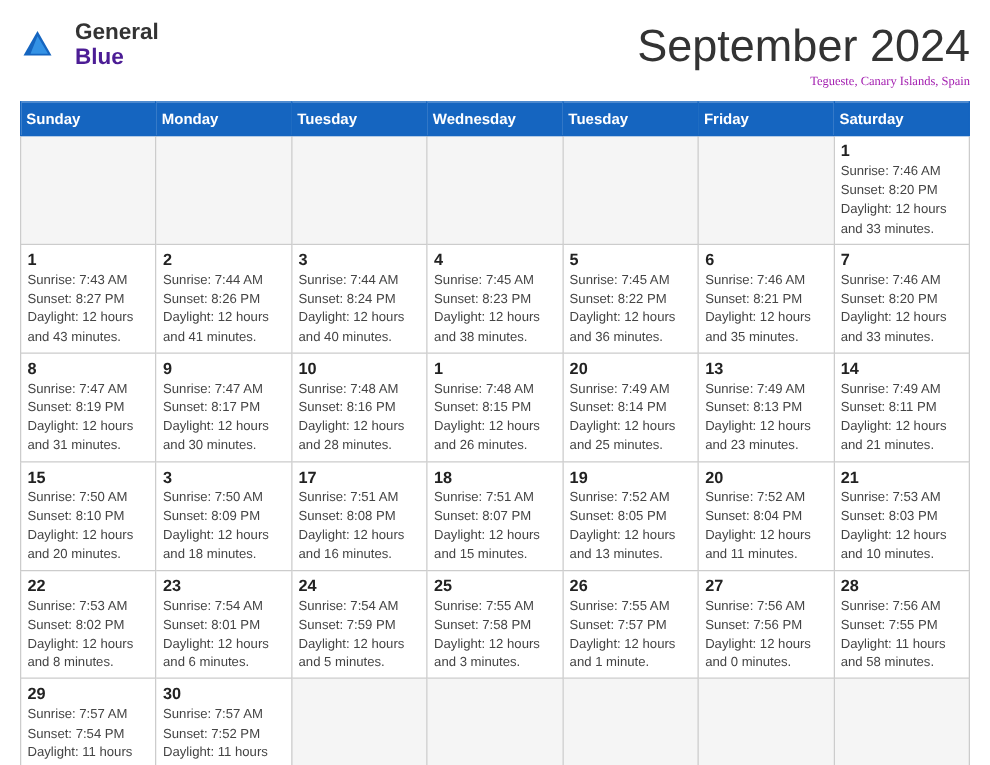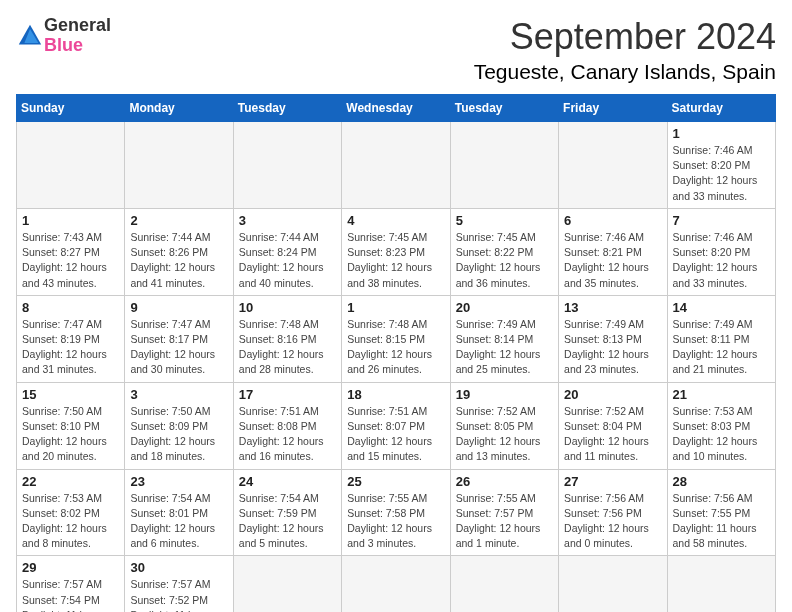--- a/index.html
+++ b/index.html
@@ -12,45 +12,46 @@
     }
     .header-area {
       display: flex;
       justify-content: space-between;
       align-items: flex-start;
       margin-bottom: 10px;
     }
     .logo {
       display: flex;
       align-items: center;
-      gap: 0;
+      gap: 16px;
     }
     .logo-text {
       font-size: 18px;
       font-weight: bold;
       line-height: 1.1;
     }
     .logo-general { color: #333; }
-    .logo-blue { color: #ec4899; }
+    .logo-blue { color: #4c1d95; }
     .logo-icon {
       width: 28px;
       height: 28px;
     }
     .title-area {
       text-align: right;
     }
     .month-title {
       font-size: 36px;
       font-weight: normal;
       color: #333;
     }
     .location {
-      font-size: 21px;
-      color: #000000;
+      font-size: 10px;
+      color: #a21caf;
       margin-top: 2px;
+      font-family: Liberation Serif, serif;
     }
     .calendar {
       width: 100%;
       border-collapse: collapse;
       font-size: 11px;
     }
     .calendar thead tr th {
       background-color: #1565c0;
       color: #fff;
       padding: 6px 4px;

